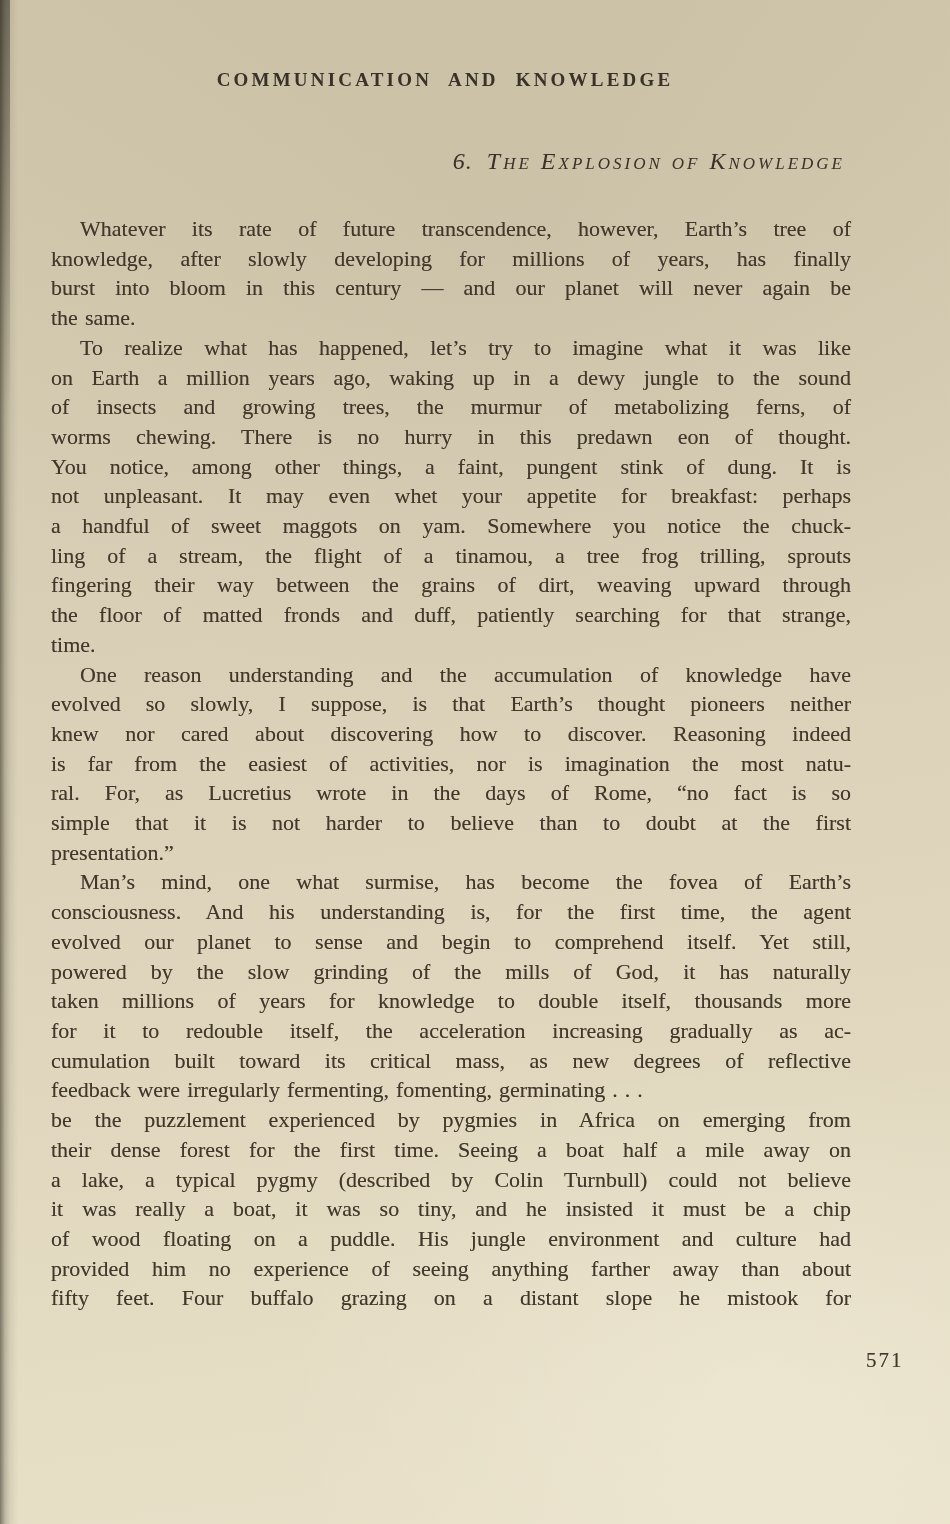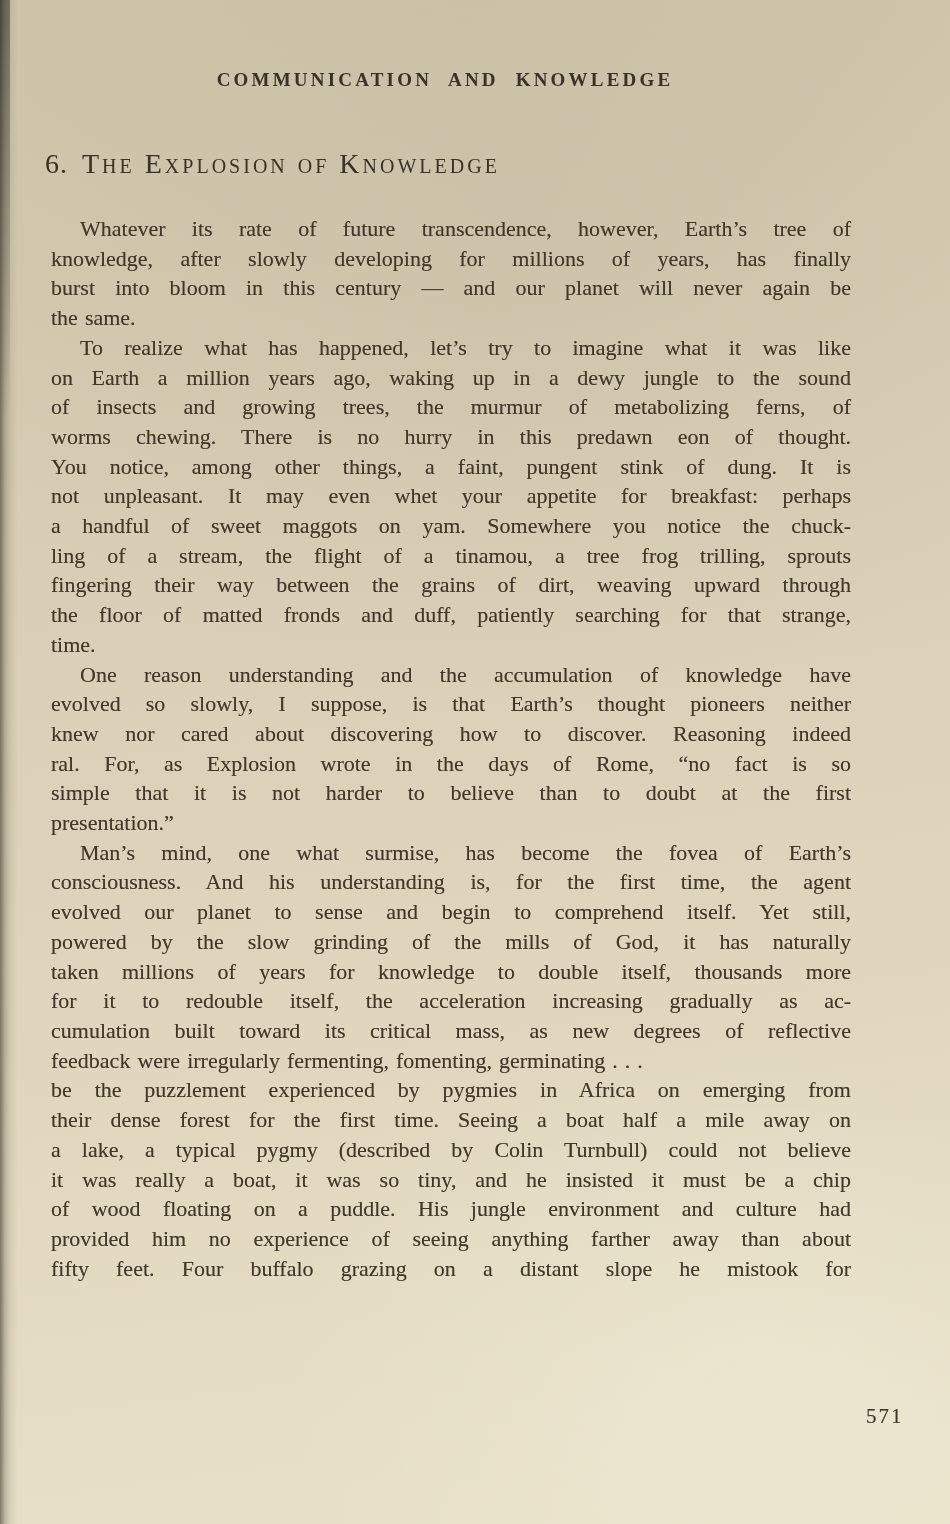--- a/index.html
+++ b/index.html
@@ -45,26 +45,27 @@
     text-align: center;
     font-size: 19px;
     font-weight: 600;
     letter-spacing: 3.2px;
     word-spacing: 9px;
     color: #3a3128;
   }
   .section-heading {
     position: absolute;
     left: 45px; top: 148px; width: 800px;
-    text-align: left;
+    text-align: right;
     font-weight: 500;
-    font-size: 28px;
+    font-size: 24px;
     letter-spacing: 2px;
     color: #3a3128;
     white-space: nowrap;
+    font-style: italic;
   }
   .section-heading .sec-num {
     letter-spacing: 1px;
     margin-right: 14px;
   }
   .section-heading .sec-title {
     font-variant: small-caps;
     letter-spacing: 3px;
   }
   .body-text {
@@ -78,21 +79,21 @@
   .para { margin: 0; }
   .line {
     text-align: justify;
     text-align-last: justify;
     white-space: normal;
   }
   .line.flush { text-align-last: left; }
   .line.indent { text-indent: 29px; }
   .page-number {
     position: absolute;
-    left: 866px; top: 1404px;
+    left: 866px; top: 1348px;
     font-size: 21px;
     letter-spacing: 2px;
     color: var(--ink);
     text-shadow: 0 0 0.5px rgba(65,55,43,0.45);
   }
 </style>
 </head>
 <body>
 
 <div class="page">
@@ -121,21 +122,22 @@
         <div class="line">a handful of sweet maggots on yam.  Somewhere you notice the chuck-</div>
         <div class="line">ling of a stream, the flight of a tinamou, a tree frog trilling, sprouts</div>
         <div class="line">fingering their way between the grains of dirt, weaving upward through</div>
         <div class="line">the floor of matted fronds and duff, patiently searching for that strange,</div>
         <div class="line flush">time.</div>
       </div>
       <div class="para">
         <div class="line indent">One reason understanding and the accumulation of knowledge have</div>
         <div class="line">evolved so slowly, I suppose, is that Earth’s thought pioneers neither</div>
         <div class="line">knew nor cared about discovering how to discover. Reasoning indeed</div>
-        <div class="line">ral.  For, as Explosion wrote in the days of Rome, “no fact is so</div>
+        <div class="line">is far from the easiest of activities, nor is imagination the most natu-</div>
+        <div class="line">ral.  For, as Lucretius wrote in the days of Rome, “no fact is so</div>
         <div class="line">simple that it is not harder to believe than to doubt at the first</div>
         <div class="line flush">presentation.”</div>
       </div>
       <div class="para">
         <div class="line indent">Man’s mind, one what surmise, has become the fovea of Earth’s</div>
         <div class="line">consciousness.  And his understanding is, for the first time, the agent</div>
         <div class="line">evolved our planet to sense and begin to comprehend itself.  Yet still,</div>
         <div class="line">powered by the slow grinding of the mills of God, it has naturally</div>
         <div class="line">taken millions of years for knowledge to double itself, thousands more</div>
         <div class="line">for it to redouble itself, the acceleration increasing gradually as ac-</div>

